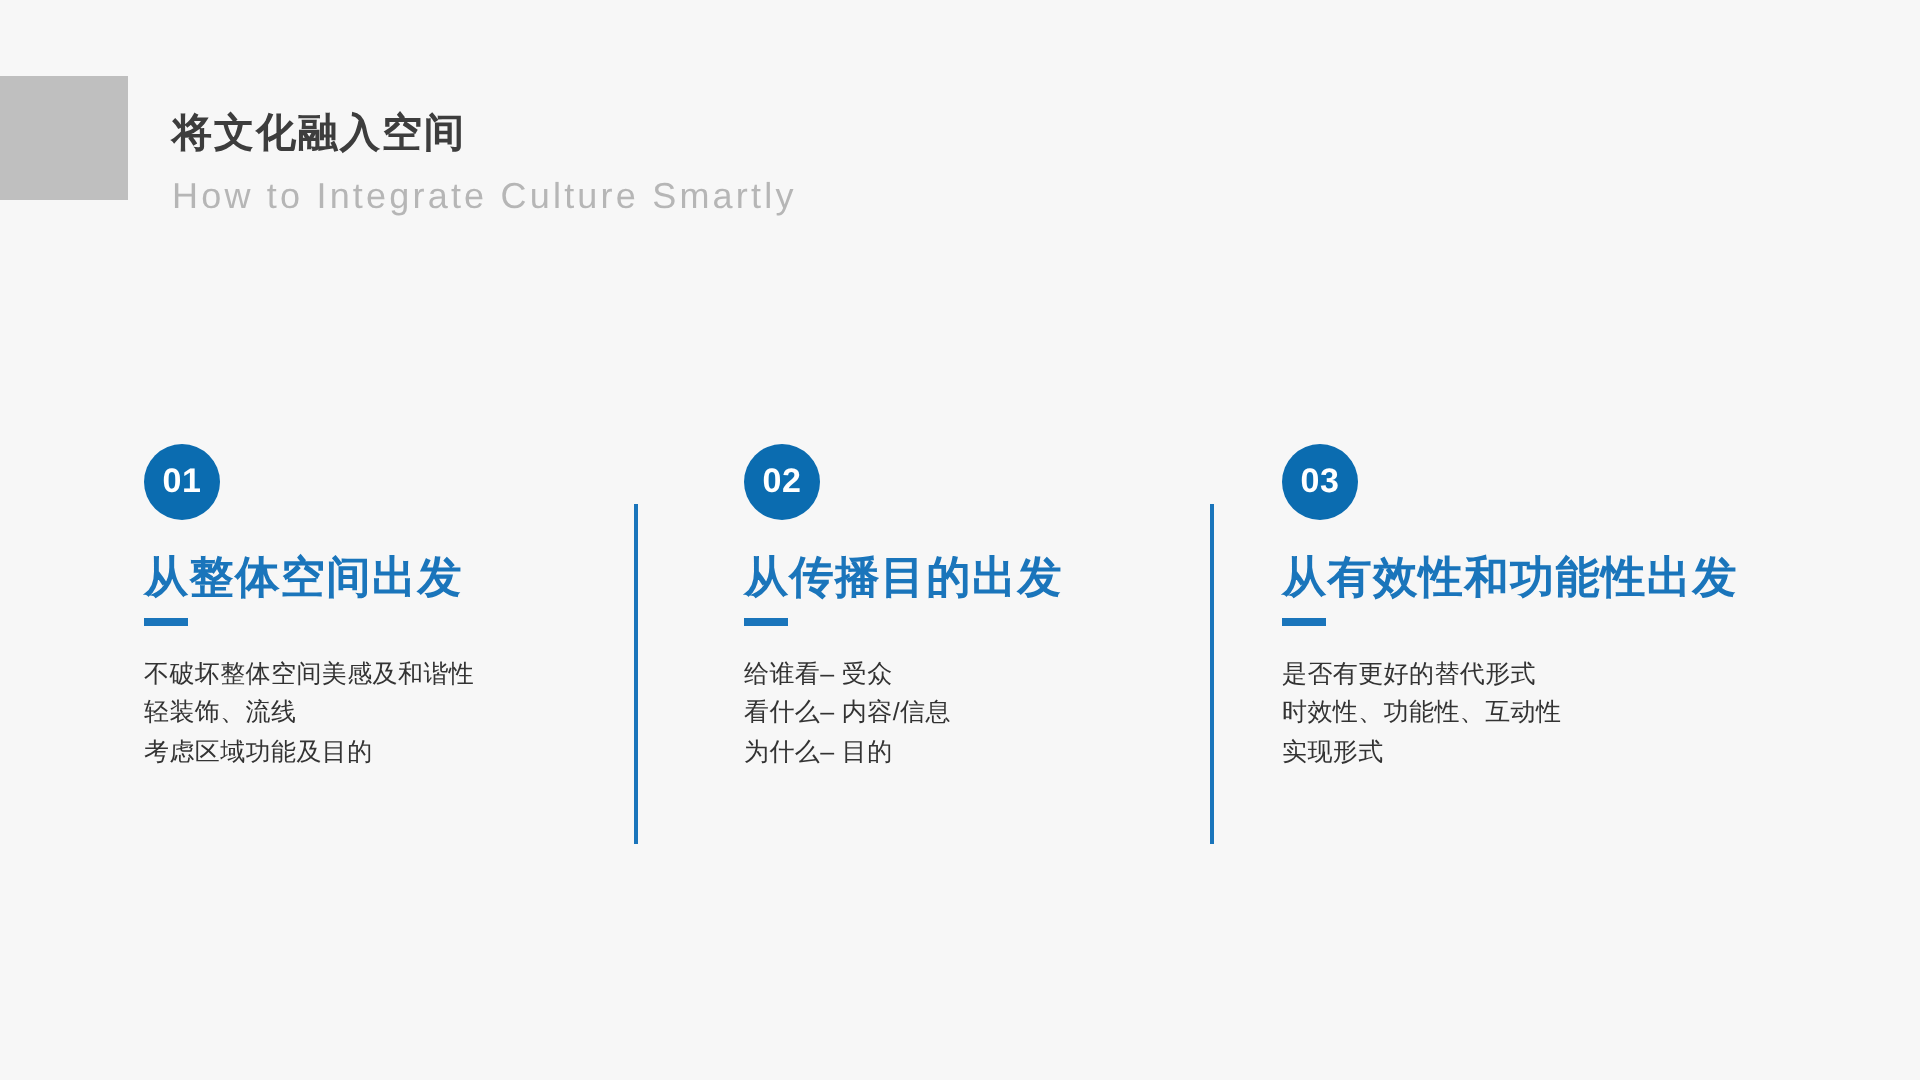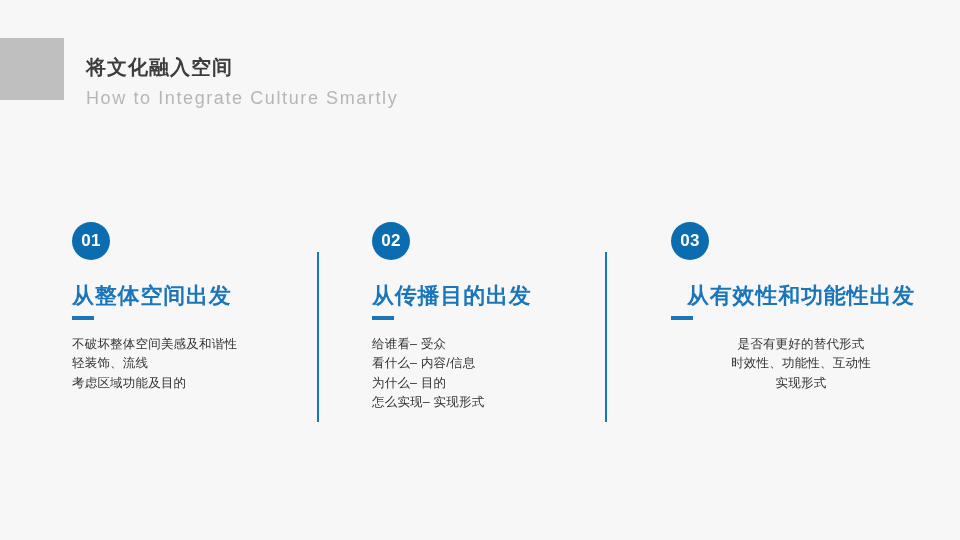--- a/index.html
+++ b/index.html
@@ -69,38 +69,38 @@
     width: 960px;
     height: 210px;
   }
 
   .col {
     position: absolute;
     top: 0;
   }
   .col-0 { left: 72px;  width: 225px; }
   .col-1 { left: 372px; width: 225px; }
-  .col-2 { left: 671px; width: 260px; text-align: center; }
+  .col-2 { left: 641px; width: 260px; }
 
   .badge {
     width: 38px;
     height: 38px;
     border-radius: 50%;
     background: #0b6cb0;
     color: #ffffff;
     font-size: 17px;
     font-weight: bold;
     display: flex;
     align-items: center;
     justify-content: center;
     letter-spacing: 0.3px;
   }
 
   .col-heading {
-    margin-top: 22px;
+    margin-top: 15px;
     font-size: 22px;
     font-weight: bold;
     color: #1a75bb;
     letter-spacing: 0.8px;
     line-height: 28px;
     white-space: nowrap;
   }
 
   .dash {
     margin-top: 6px;
@@ -157,21 +157,20 @@
     </div>
 
     <div class="col col-1">
       <div class="badge">02</div>
       <div class="col-heading">从传播目的出发</div>
       <div class="dash"></div>
       <div class="col-body">
         <div class="line">给谁看– 受众</div>
         <div class="line">看什么– 内容/信息</div>
         <div class="line">为什么– 目的</div>
-        <div class="line">怎么实现– 实现形式</div>
       </div>
     </div>
 
     <div class="col col-2">
       <div class="badge">03</div>
       <div class="col-heading">从有效性和功能性出发</div>
       <div class="dash"></div>
       <div class="col-body">
         <div class="line">是否有更好的替代形式</div>
         <div class="line">时效性、功能性、互动性</div>

